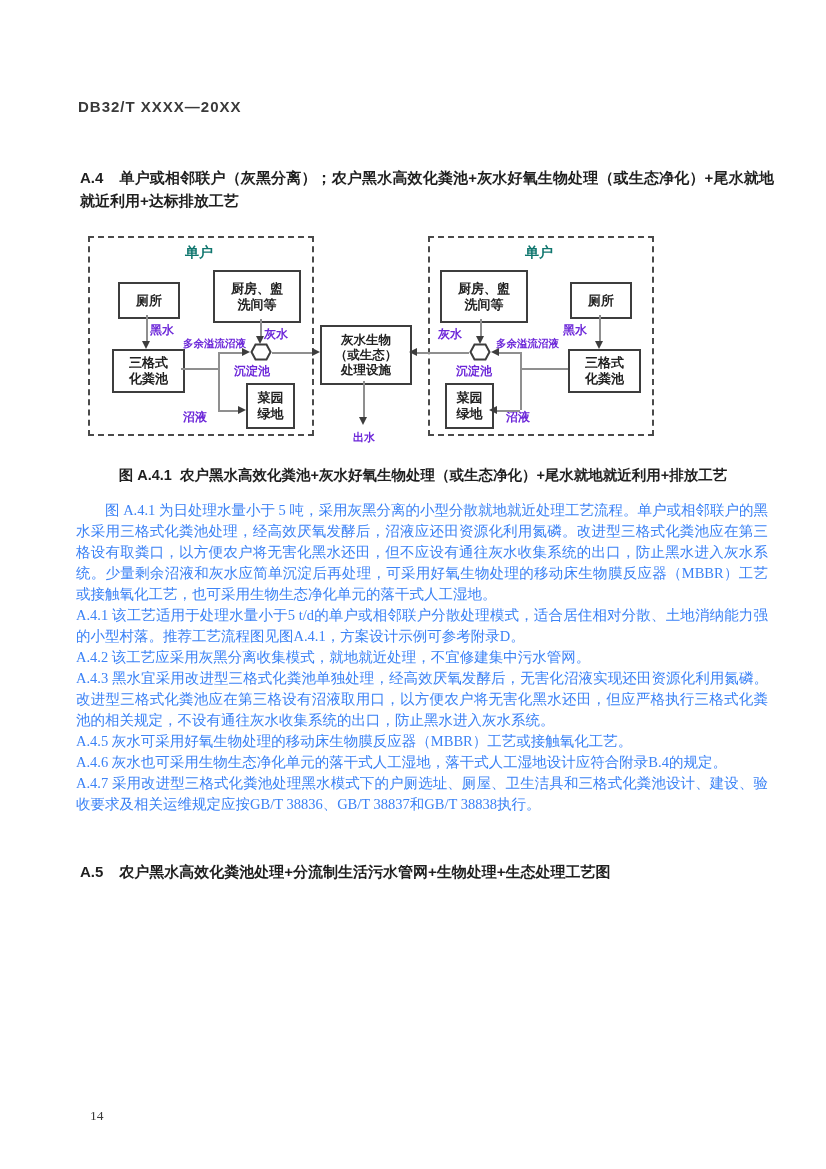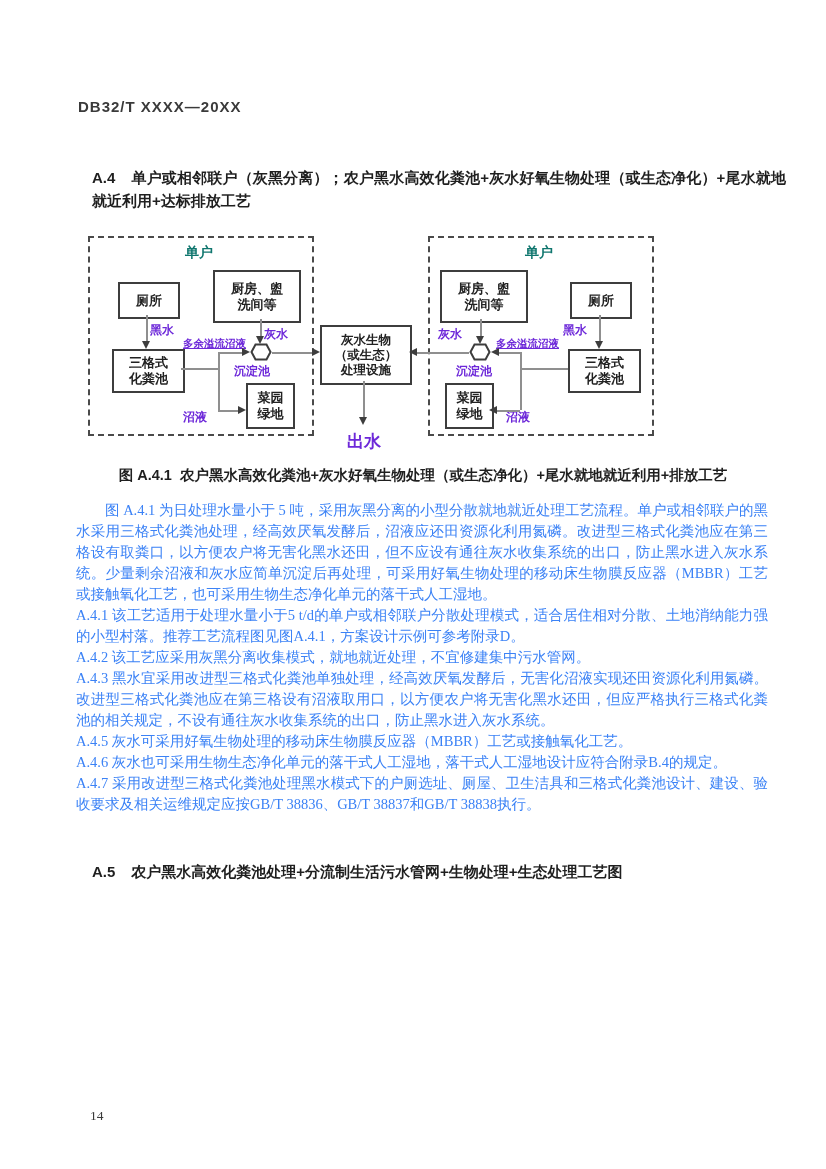--- a/index.html
+++ b/index.html
@@ -8,40 +8,40 @@
     position:relative;width:826px;height:1169px;background:#ffffff;
     margin:0 auto;overflow:hidden;
     font-family:"Liberation Serif","DejaVu Serif",serif;color:#2b2b2b;
   }
   .std-header{
     position:absolute;left:78px;top:98px;
     font-family:"Liberation Sans","DejaVu Sans",sans-serif;
     font-size:15px;font-weight:600;letter-spacing:1px;color:#3a3a3a;
   }
   .h-sec{
-    position:absolute;left:92px;width:694px;
+    position:absolute;left:80px;width:694px;
     font-family:"Liberation Sans","DejaVu Sans",sans-serif;
     font-size:15px;font-weight:700;color:#1f1f1f;line-height:23px;
     text-align:justify;
   }
   .h-a4{top:166px;}
   .h-a5{top:860px;}
   .h-sec .num{margin-right:16px;}
   
   .diagram{position:absolute;left:86px;top:232px;width:568px;height:214px;
     font-family:"Liberation Sans","DejaVu Sans",sans-serif;color:#222;}
   .dash-unit{position:absolute;border:2px dashed #4a4a4a;background:transparent;}
   .unit-label{position:absolute;text-align:center;font-size:14px;font-weight:700;color:#0f766e;}
   .dbox{
     position:absolute;border:2px solid #3d3d3d;background:#fff;
     display:flex;flex-direction:column;align-items:center;justify-content:center;
     font-size:13px;font-weight:700;line-height:1.2;text-align:center;color:#222;
   }
   .flbl{position:absolute;font-size:12px;font-weight:700;color:#6d28d9;white-space:nowrap;}
-  .flbl.small{font-size:10.5px;text-decoration:underline;}
+  .flbl.small{font-size:10.5px;}
   .hline{position:absolute;height:1.5px;background:#8f8f8f;}
   .vline{position:absolute;width:1.5px;background:#8f8f8f;}
   .ar{position:absolute;width:0;height:0;}
   .ar-d{border-left:4.5px solid transparent;border-right:4.5px solid transparent;border-top:8px solid #3d3d3d;}
   .ar-r{border-top:4.5px solid transparent;border-bottom:4.5px solid transparent;border-left:8px solid #3d3d3d;}
   .ar-l{border-top:4.5px solid transparent;border-bottom:4.5px solid transparent;border-right:8px solid #3d3d3d;}
   .hex{position:absolute;}
   
   .fig-caption{
     position:absolute;left:76px;top:466px;width:694px;text-align:center;
@@ -111,21 +111,21 @@
     <div class="hline" style="left:186px;top:120px;width:41px;"></div>
     <div class="ar ar-r" style="left:226px;top:116px;"></div>
 
     <div class="dbox" style="left:234px;top:93px;width:88px;height:56px;font-size:12.5px;">
       <span>灰水生物</span>
       <span>（或生态）</span>
       <span>处理设施</span>
     </div>
     <div class="vline" style="left:277px;top:149px;height:37px;"></div>
     <div class="ar ar-d" style="left:273px;top:185px;"></div>
-    <div class="flbl" style="left:258px;top:198px;width:40px;text-align:center;font-size:17px;">出水</div>
+    <div class="flbl" style="left:258px;top:198px;width:40px;text-align:center;font-size:11px;">出水</div>
 
     <div class="dash-unit" style="left:342px;top:4px;width:222px;height:196px;"></div>
     <div class="unit-label" style="left:413px;top:12px;width:80px;">单户</div>
 
     <div class="dbox" style="left:354px;top:38px;width:84px;height:49px;">
       <span>厨房、盥</span>
       <span>洗间等</span>
     </div>
     <div class="dbox" style="left:484px;top:50px;width:58px;height:33px;">
       <span>厕所</span>

